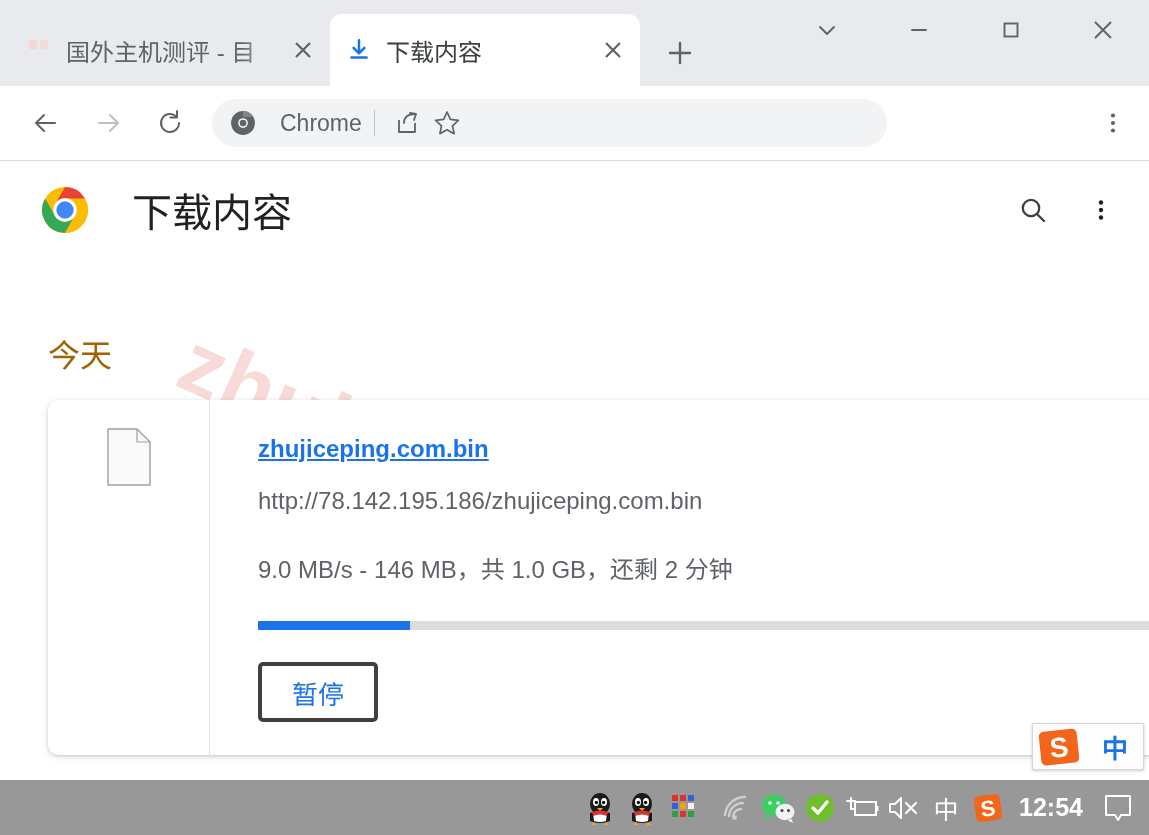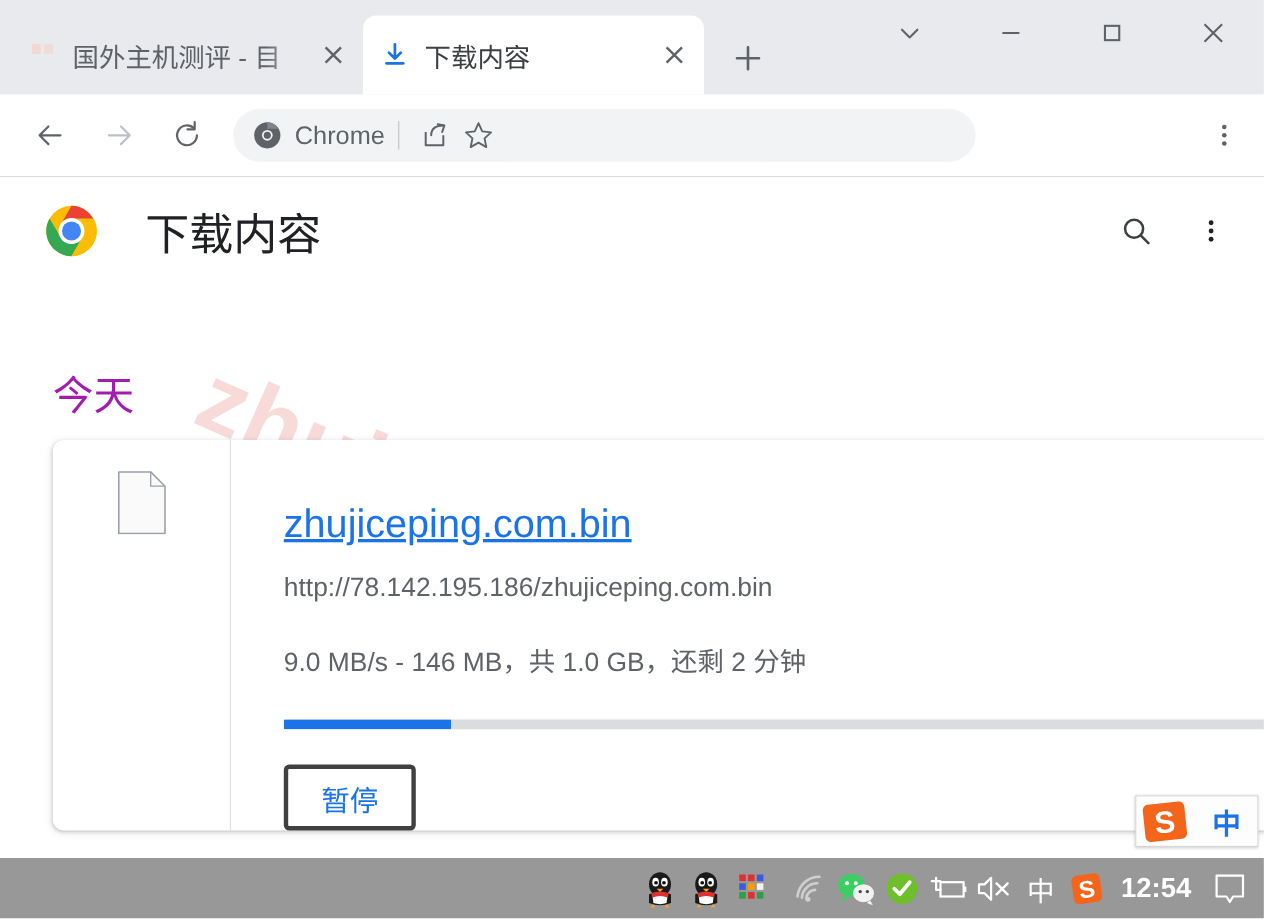--- a/index.html
+++ b/index.html
@@ -104,21 +104,21 @@
     margin-left: 18px;
     height: 48px; width: 675px;
     background: #f1f3f4;
     border-radius: 24px;
     display: flex; align-items: center;
     padding: 0 14px 0 18px;
   }
   .chrome-logo-sm { width: 26px; height: 26px; flex: 0 0 26px; }
   .omni-scheme {
     font-size: 23px; color: #5f6368;
-    margin-left: 12px; white-space: nowrap;
+    margin-left: 24px; white-space: nowrap;
   }
   .omni-sep {
     width: 1px; height: 26px; background: #bdc1c6;
     margin: 0 12px;
   }
   .omni-url {
     flex: 1 1 auto;
     font-size: 23px; color: #202124;
     white-space: nowrap; overflow: hidden;
   }
@@ -169,21 +169,21 @@
     position: absolute; right: 22px; top: 22px;
     display: flex; align-items: center;
   }
   .hdr-btn {
     width: 52px; height: 52px; margin-left: 16px;
     display: flex; align-items: center; justify-content: center;
     border-radius: 50%;
   }
   .today-label {
     position: absolute; left: 48px; top: 168px;
-    font-size: 37px; color: #a21caf;
+    font-size: 32px; color: #a16207;
   }
   .dl-card {
     position: absolute; left: 48px; top: 238px;
     width: 1130px; height: 355px;
     background: #ffffff;
     border-radius: 10px;
     box-shadow: 0 1px 3px rgba(60,64,67,.22), 0 2px 8px rgba(60,64,67,.12);
     display: flex;
   }
   .card-iconcol {
@@ -192,24 +192,23 @@
     display: flex; align-items: flex-start; justify-content: center;
     padding-top: 28px;
   }
   .file-icon { width: 44px; height: 58px; }
   .card-body {
     flex: 1 1 auto;
     padding: 36px 0 0 48px;
     position: relative;
   }
   .file-name {
-    font-size: 36px; color: #1a73e8; font-weight: normal;
+    font-size: 24px; color: #1a73e8; font-weight: bold;
     line-height: 1.1;
     display: inline-block;
-    margin-top: 20px;
   }
   .file-url {
     margin-top: 26px;
     font-size: 24px; color: #5f6368;
     line-height: 1.1;
   }
   .dl-status {
     margin-top: 42px;
     font-size: 24px; color: #5f6368;
     line-height: 1.1;

